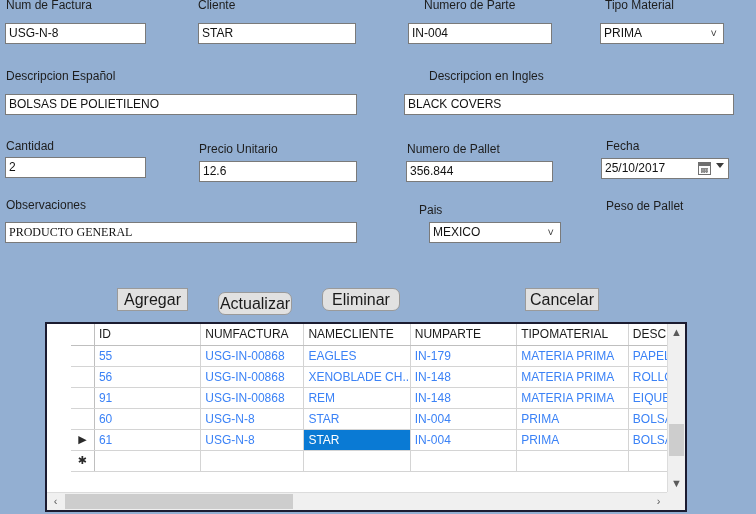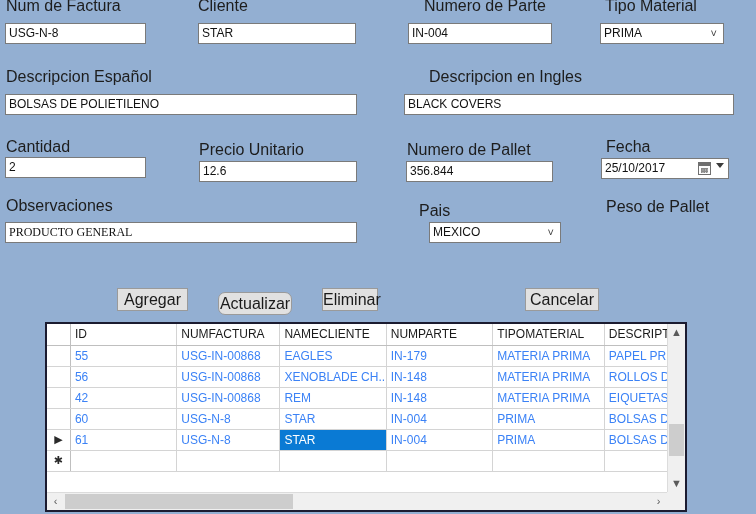--- a/index.html
+++ b/index.html
@@ -12,21 +12,21 @@
     background: #93afd2;
     font-family: "Liberation Sans", sans-serif;
     font-size: 12px;
     color: #1a1a1a;
     overflow: hidden;
     position: relative;
   }
   .form-area { position: absolute; left: 0; top: 0; width: 756px; height: 514px; }
   .lbl {
     position: absolute;
-    font-size: 16px;
+    font-size: 12px;
     color: #1d1d1d;
     white-space: nowrap;
     line-height: 13px;
   }
   .txtbox {
     position: absolute;
     background: #ffffff;
     border: 1px solid #7a7a7a;
     box-sizing: border-box;
     font-family: "Liberation Sans", sans-serif;
@@ -134,20 +134,21 @@
     box-sizing: border-box;
     overflow: hidden;
   }
   .grid-inner {
     position: absolute;
     left: 0; top: 0;
     right: 18px;
     bottom: 18px;
     overflow: hidden;
     background: #fff;
+    padding-left: 24px;
   }
   table.dgv {
     border-collapse: collapse;
     table-layout: fixed;
     width: 760px;
     font-size: 12px;
     font-family: "Liberation Sans", sans-serif;
   }
   table.dgv th, table.dgv td {
     border-right: 1px solid #d4d4d4;
@@ -291,21 +292,21 @@
   <div class="lbl" style="left:606px; top:200px;">Peso de Pallet</div>
 
   <div class="txtbox" style="left:5px; top:222px; width:352px;font-family:Liberation Serif, serif;">PRODUCTO GENERAL</div>
   <div class="combo" style="left:404px; top:222px; width:132px;margin-left:25px;">
     <span>MEXICO</span>
     <span class="chev">˅</span>
   </div>
 
   <div class="btn" style="left:117px; top:288px; width:71px;">Agregar</div>
   <div class="btn" style="left:218px; top:292px; width:74px;border-radius:7px;">Actualizar</div>
-  <div class="btn" style="left:322px; top:288px; width:56px;">Eliminar</div>
+  <div class="btn" style="left:322px; top:288px; width:78px;border-radius:7px;">Eliminar</div>
   <div class="btn" style="left:525px; top:288px; width:74px;">Cancelar</div>
 
   <div class="grid-wrap">
     <div class="grid-inner">
       <table class="dgv">
         <thead>
           <tr>
             <th class="rowhdr"></th>
             <th class="c-id">ID</th>
             <th class="c-numfac">NUMFACTURA</th>
@@ -329,21 +330,21 @@
             <td class="rowhdr"></td>
             <td class="c-id">56</td>
             <td class="c-numfac">USG-IN-00868</td>
             <td class="c-namecli">XENOBLADE CH...</td>
             <td class="c-numparte">IN-148</td>
             <td class="c-tipomat">MATERIA PRIMA</td>
             <td class="c-desc">ROLLOS DE CINTA</td>
           </tr>
           <tr>
             <td class="rowhdr"></td>
-            <td class="c-id">42</td>
+            <td class="c-id">91</td>
             <td class="c-numfac">USG-IN-00868</td>
             <td class="c-namecli">REM</td>
             <td class="c-numparte">IN-148</td>
             <td class="c-tipomat">MATERIA PRIMA</td>
             <td class="c-desc">EIQUETAS DE IDENTIFICACION</td>
           </tr>
           <tr>
             <td class="rowhdr"></td>
             <td class="c-id">60</td>
             <td class="c-numfac">USG-N-8</td>

